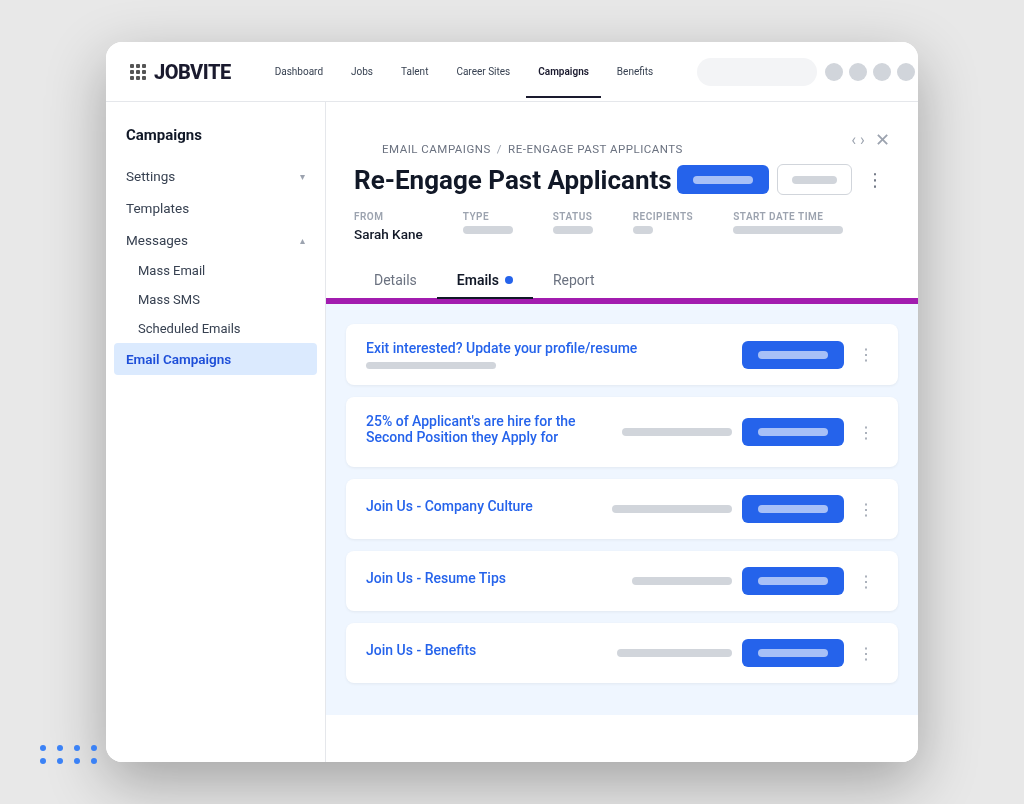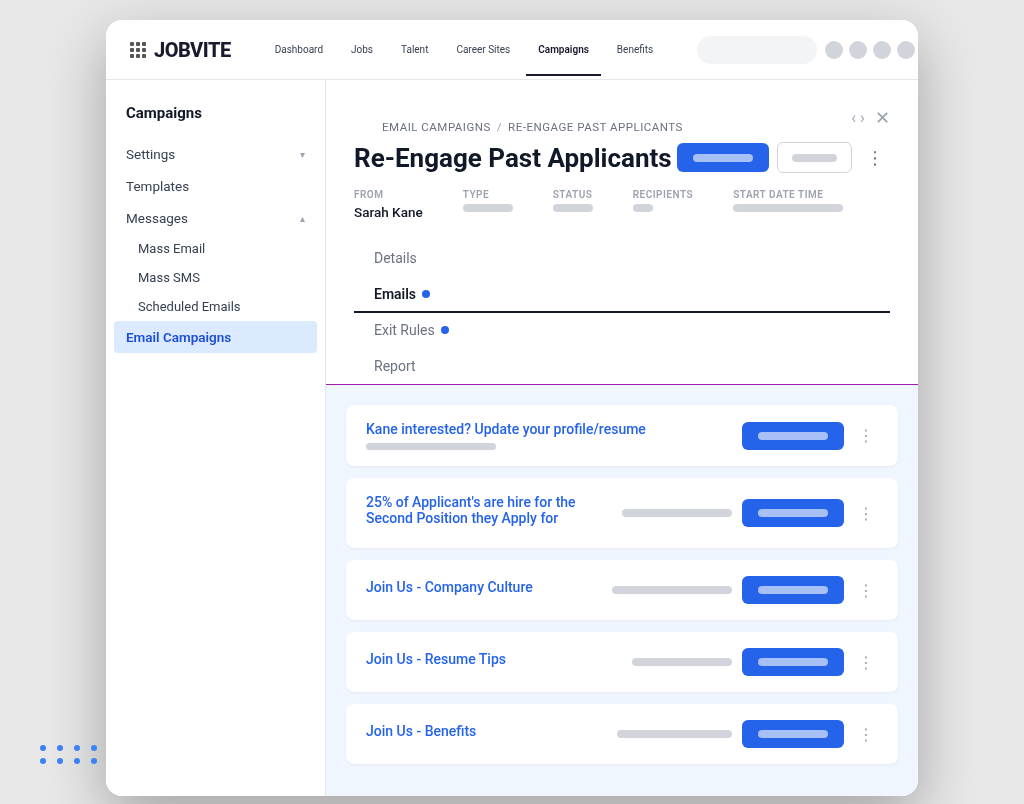--- a/index.html
+++ b/index.html
@@ -291,22 +291,21 @@
     }
 
     .meta-bar.sm { width: 50px; }
     .meta-bar.lg { width: 110px; }
 
     
     .tabs {
       padding: 20px 28px 0;
       display: flex;
       gap: 0;
-      border-bottom: 1px solid #a21caf;
-      flex-direction: column;
+      border-bottom: 6px solid #a21caf;
     }
 
     .tab {
       padding: 10px 20px;
       font-size: 14px;
       color: #6b7280;
       cursor: pointer;
       position: relative;
       display: flex;
       align-items: center;
@@ -536,33 +535,29 @@
 
         <div class="tabs">
           <div class="tab">
             <span>Details</span>
           </div>
           <div class="tab active">
             <span>Emails</span>
             <span class="tab-dot"></span>
           </div>
           <div class="tab">
-            <span>Exit Rules</span>
-            <span class="tab-dot"></span>
-          </div>
-          <div class="tab">
             <span>Report</span>
           </div>
         </div>
 
         <div class="email-list-area">
 
           <div class="email-card">
             <div class="email-card-left">
-              <div class="email-title">Kane interested? Update your profile/resume</div>
+              <div class="email-title">Exit interested? Update your profile/resume</div>
               <div class="email-sub-bar"></div>
             </div>
             <div class="email-card-right">
               <button class="email-btn">
                 <span style="display:inline-block; width:70px; height:8px; background:rgba(255,255,255,0.6); border-radius:4px;"></span>
               </button>
               <span class="dots-btn">⋮</span>
             </div>
           </div>
 

